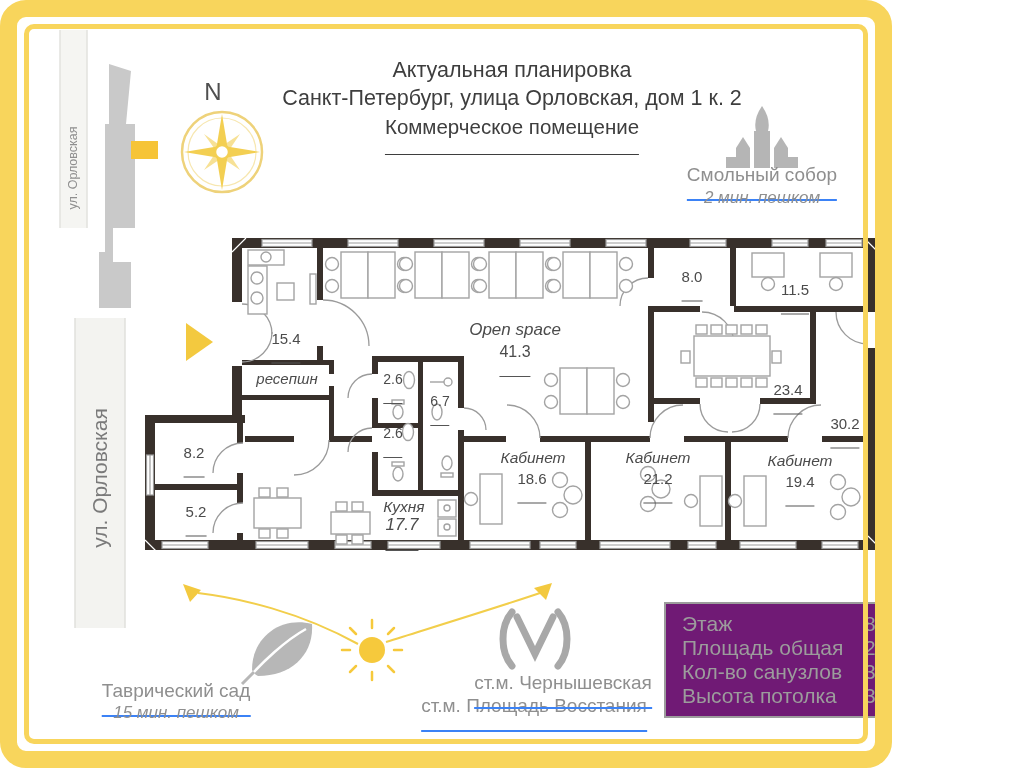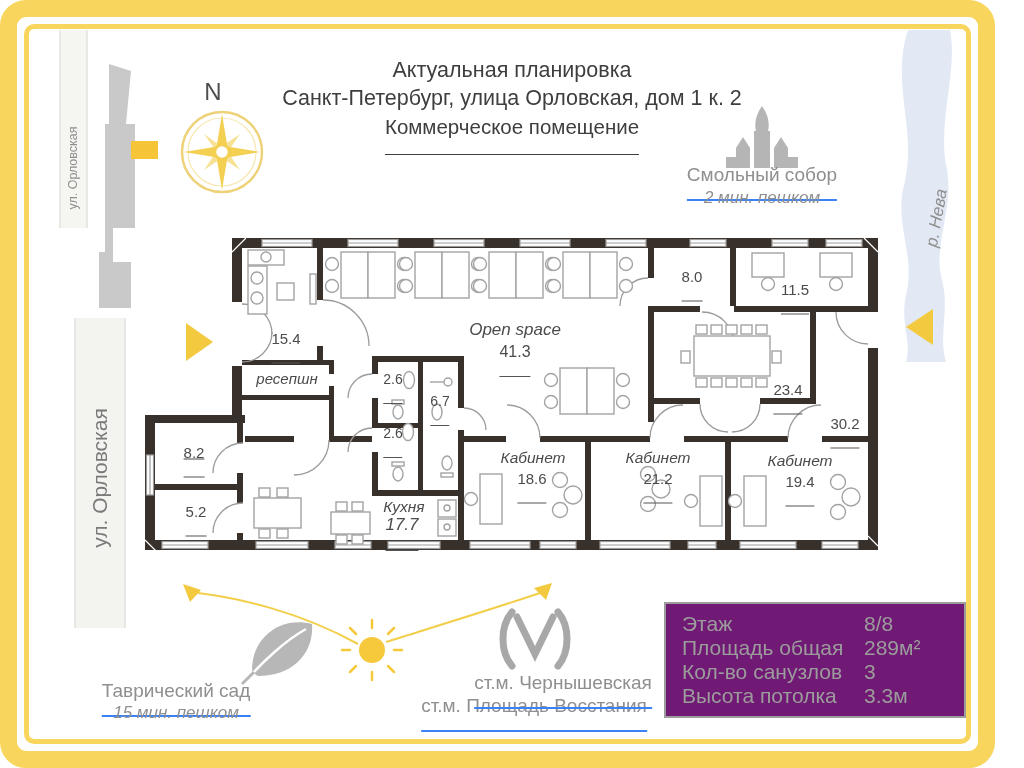--- a/index.html
+++ b/index.html
@@ -1,20 +1,20 @@
 <!DOCTYPE html>
 <html><head>
 <meta charset="utf-8">
 <style>
   :root{
     --yellow:#F8D55C; --marker:#F6C437; --arrow:#F3C93F;
     --wall:#38302B; --gray:#9C9C9C; --dkgray:#4B4B4B; --furn:#A3A3A3;
   }
   html,body{margin:0;padding:0;background:#fff;}
-  .page{position:relative;width:995px;height:768px;background:#ffffff;overflow:hidden;
+  .page{position:relative;width:892px;height:768px;background:#ffffff;overflow:hidden;
         font-family:"Liberation Sans", sans-serif;}
   svg{position:absolute;left:0;top:0;}
   .frame-outer{position:absolute;inset:0;border:17px solid var(--yellow);border-radius:26px;pointer-events:none;z-index:40;}
   .frame-inner{position:absolute;inset:24px;border:5px solid var(--yellow);border-radius:10px;pointer-events:none;z-index:40;}
   .lb{position:absolute;transform:translate(-50%,-50%);white-space:nowrap;z-index:20;color:var(--dkgray);}
   .it{font-style:italic;}
   .un{border-bottom:2px solid #3b82f6;padding-bottom:14px;}
   .un-dk{border-bottom:1.5px solid #555;padding-bottom:16px;}
   .rot{transform:translate(-50%,-50%) rotate(-90deg);}
   .gray{color:#8F8F8F;}
@@ -330,21 +330,21 @@
   <div class="lb" style="left:788px;top:389px;font-size:15px;"><span class="un-dk">23.4</span></div>
   <div class="lb" style="left:845px;top:423px;font-size:15px;"><span class="un-dk">30.2</span></div>
   <div class="lb it" style="left:533px;top:458px;font-size:15.5px;">Кабинет</div>
   <div class="lb" style="left:532px;top:478px;font-size:15px;"><span class="un-dk">18.6</span></div>
   <div class="lb it" style="left:658px;top:458px;font-size:15.5px;">Кабинет</div>
   <div class="lb" style="left:658px;top:478px;font-size:15px;"><span class="un-dk">21.2</span></div>
   <div class="lb it" style="left:800px;top:461px;font-size:15.5px;">Кабинет</div>
   <div class="lb" style="left:800px;top:481px;font-size:15px;"><span class="un-dk">19.4</span></div>
   <div class="lb it" style="left:404px;top:507px;font-size:15.5px;">Кухня</div>
   <div class="lb" style="left:402px;top:525px;font-size:17px;font-style:italic;"><span class="un-dk">17.7</span></div>
-  <div class="lb" style="left:194px;top:452px;font-size:15px;text-decoration:underline;"><span class="un-dk">8.2</span></div>
+  <div class="lb" style="left:194px;top:452px;font-size:15px;"><span class="un-dk">8.2</span></div>
   <div class="lb" style="left:196px;top:511px;font-size:15px;"><span class="un-dk">5.2</span></div>
   <div class="lb" style="left:393px;top:379px;font-size:14px;"><span class="un-dk">2.6</span></div>
   <div class="lb" style="left:440px;top:401px;font-size:14px;"><span class="un-dk">6.7</span></div>
   <div class="lb" style="left:393px;top:433px;font-size:14px;"><span class="un-dk">2.6</span></div>
 
   <div class="info-box">
     <div class="info-row">
       <span>Этаж</span>
       <span>8/8</span>
     </div>

